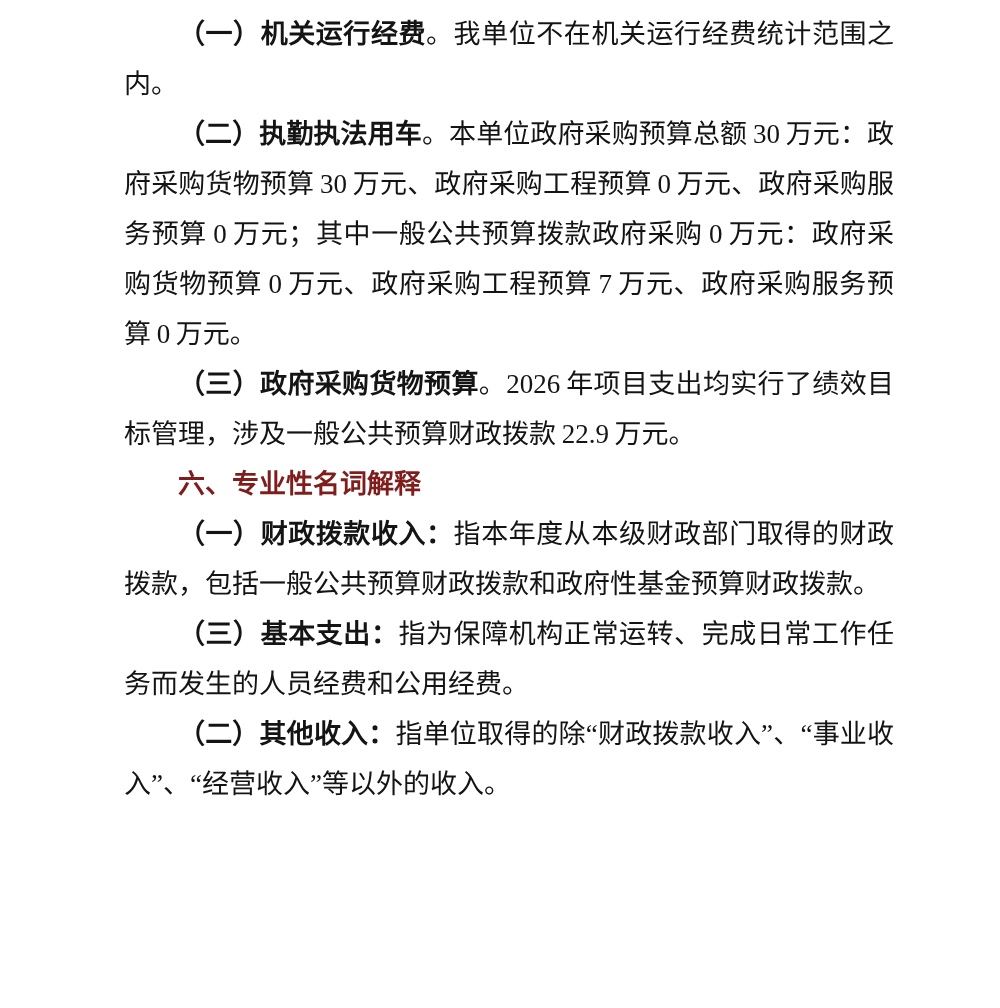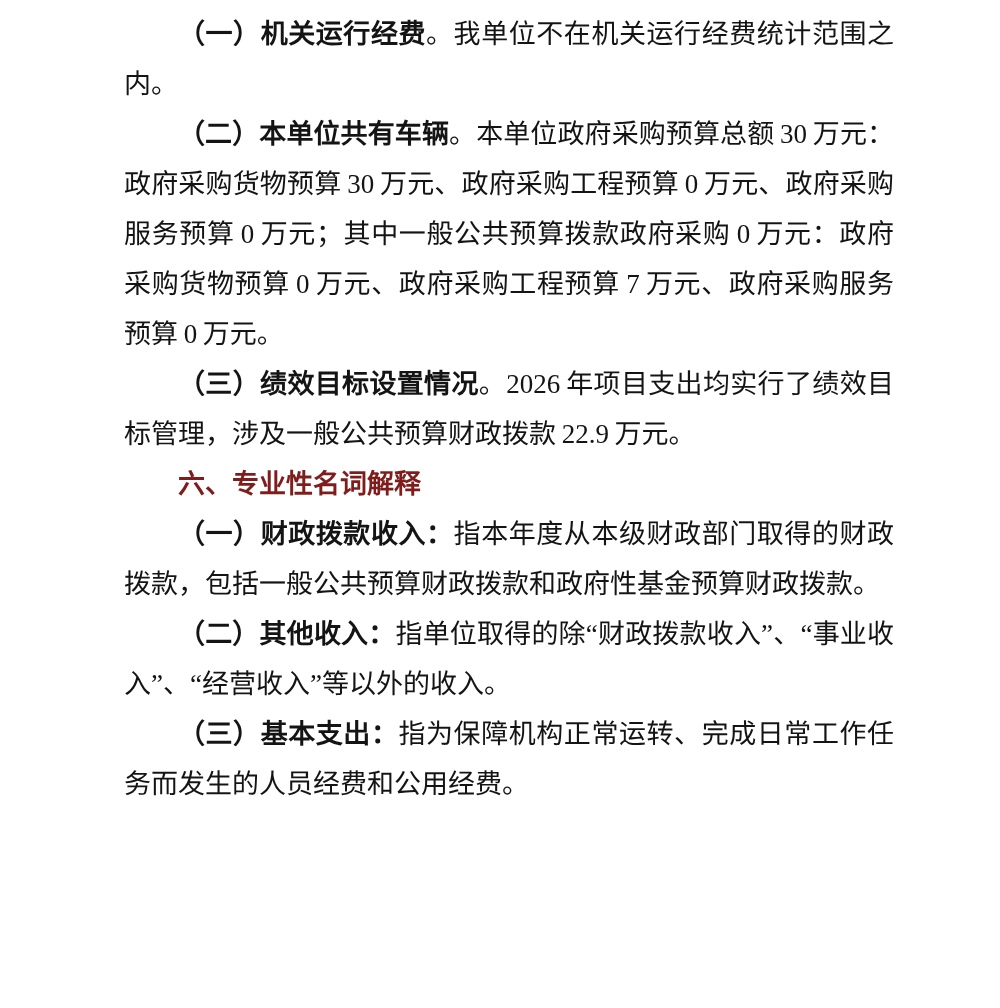--- a/index.html
+++ b/index.html
@@ -41,26 +41,26 @@
     color: #7f1d1d;
   }
 </style>
 </head>
 <body>
 
 <div class="page">
 
   <p class="para"><span class="lead">（一）机关运行经费</span><span>。我单位不在机关运行经费统计范围之内。</span></p>
 
-  <p class="para"><span class="lead">（二）本单位共有车辆</span><span>。本单位政府采购预算总额 30 万元：政府采购货物预算 30 万元、政府采购工程预算 0 万元、政府采购服务预算 0 万元；其中一般公共预算拨款政府采购 0 万元：政府采购货物预算 0 万元、政府采购工程预算 7 万元、政府采购服务预算 0 万元。</span></p>
+  <p class="para"><span class="lead">（二）执勤执法用车</span><span>。本单位政府采购预算总额 30 万元：政府采购货物预算 30 万元、政府采购工程预算 0 万元、政府采购服务预算 0 万元；其中一般公共预算拨款政府采购 0 万元：政府采购货物预算 0 万元、政府采购工程预算 7 万元、政府采购服务预算 0 万元。</span></p>
 
-  <p class="para"><span class="lead">（三）绩效目标设置情况</span><span>。2026 年项目支出均实行了绩效目标管理，涉及一般公共预算财政拨款 22.9 万元。</span></p>
+  <p class="para"><span class="lead">（三）政府采购货物预算</span><span>。2026 年项目支出均实行了绩效目标管理，涉及一般公共预算财政拨款 22.9 万元。</span></p>
 
 
   <p class="section-heading">六、专业性名词解释</p>
 
   <p class="para"><span class="lead">（一）财政拨款收入：</span><span>指本年度从本级财政部门取得的财政拨款，包括一般公共预算财政拨款和政府性基金预算财政拨款。</span></p>
 
+  <p class="para"><span class="lead">（三）基本支出：</span><span>指为保障机构正常运转、完成日常工作任务而发生的人员经费和公用经费。</span></p>
+
   <p class="para"><span class="lead">（二）其他收入：</span><span>指单位取得的除“财政拨款收入”、“事业收入”、“经营收入”等以外的收入。</span></p>
-
-  <p class="para"><span class="lead">（三）基本支出：</span><span>指为保障机构正常运转、完成日常工作任务而发生的人员经费和公用经费。</span></p>
 
 </div>
 
 </body></html>

